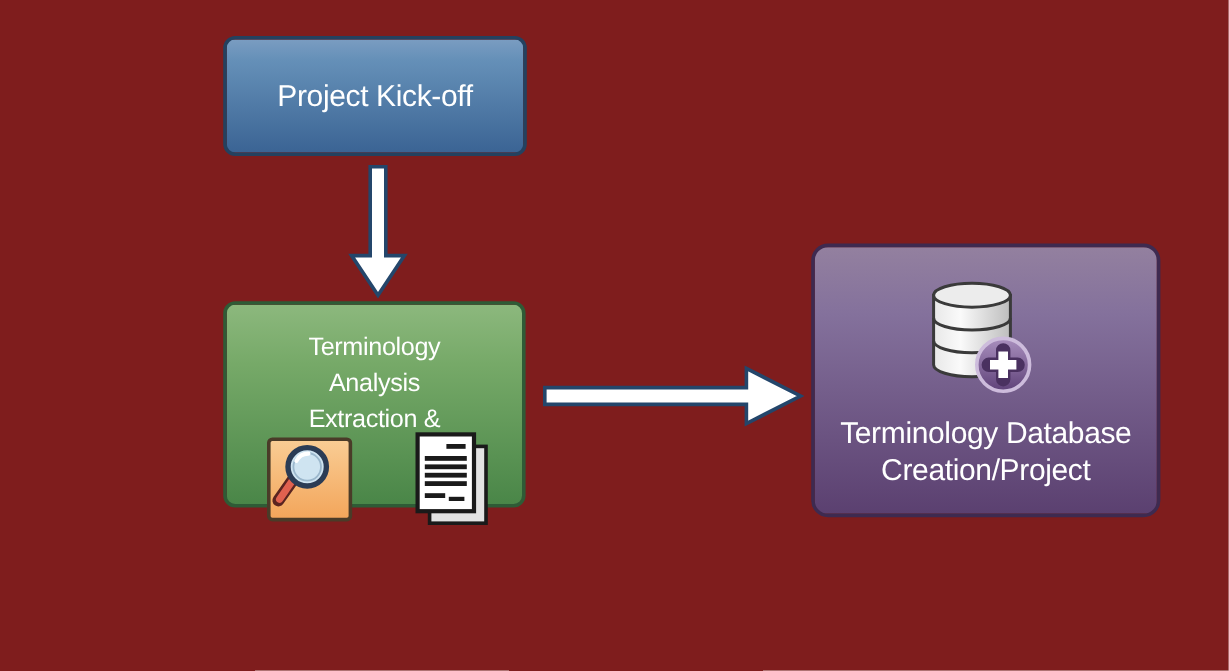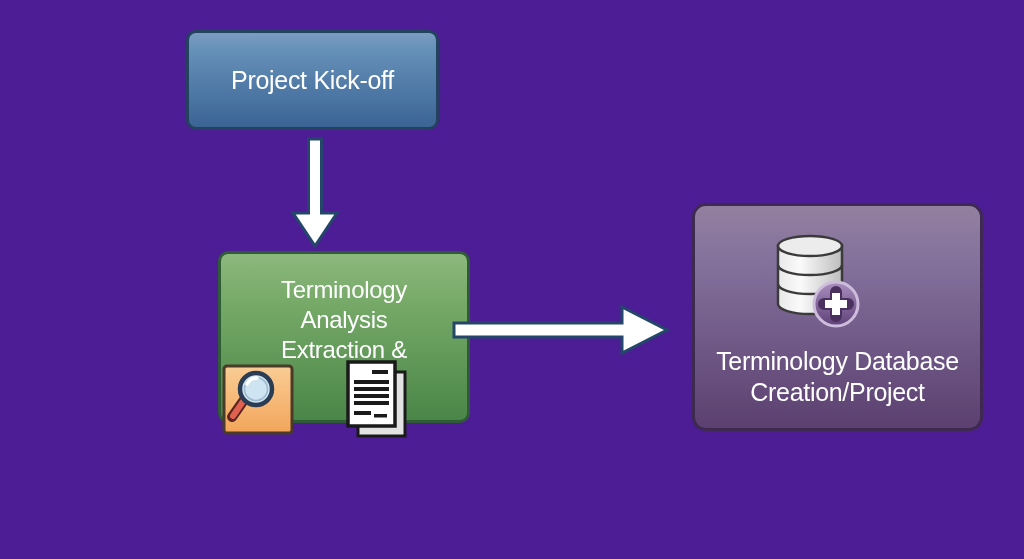--- a/index.html
+++ b/index.html
@@ -1,45 +1,44 @@
 <!DOCTYPE html>
 <html><head>
 <meta charset="utf-8">
 <style>
   html,body{margin:0;padding:0;background:#ffffff;}
   .canvas{
     position:relative;width:1024px;height:559px;overflow:hidden;
-    background:#4c1d95;
+    background:#7f1d1d;
     font-family:"Liberation Sans", sans-serif;
   }
   .node{
     position:absolute;box-sizing:border-box;
     color:#ffffff;text-align:center;
     letter-spacing:-0.3px;
   }
   .node-blue{
     left:186px;top:30px;width:253px;height:100px;
     border:3px solid #24415f;border-radius:10px;
     background:linear-gradient(180deg,#7a9cc1 0%,#6590b8 18%,#3b6494 100%);
     display:flex;align-items:center;justify-content:center;
     font-size:25px;
   }
   .node-green{
     left:186px;top:251px;width:252px;height:172px;
     border:3px solid #2f5b36;border-radius:10px;
     background:linear-gradient(180deg,#8cb87d 0%,#76a968 30%,#4a8648 100%);
-    font-size:24px;line-height:30px;
+    font-size:21px;line-height:30px;
     padding-top:21px;
-    margin-left:32px;
   }
   .node-purple{
     left:676px;top:203px;width:291px;height:228px;
     border:3px solid #3e2a50;border-radius:14px;
     background:linear-gradient(180deg,#93809f 0%,#84719c 25%,#5b4070 100%);
-    font-size:25px;line-height:31px;margin-left:16px;
+    font-size:25px;line-height:31px;
   }
   .purple-label{
     position:absolute;left:0;right:0;top:140px;text-align:center;
   }
   .arrow-svg{position:absolute;}
   .arrow-down{left:288px;top:137px;}
   .arrow-right{left:452px;top:304px;}
   .icon-abs{position:absolute;}
   .magnifier{left:222px;top:364px;}
   .documents{left:345px;top:359px;}

